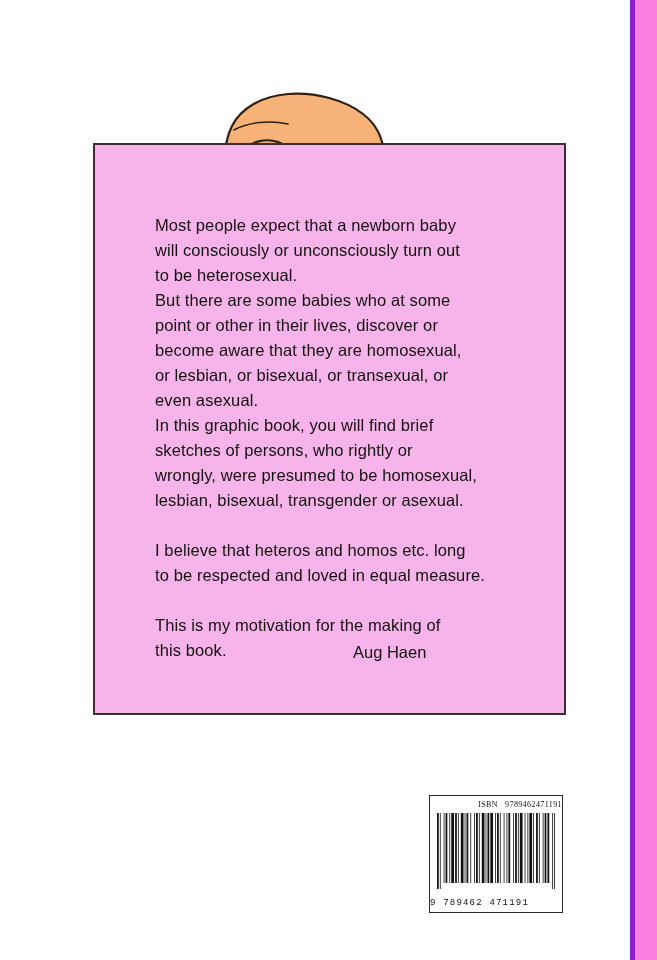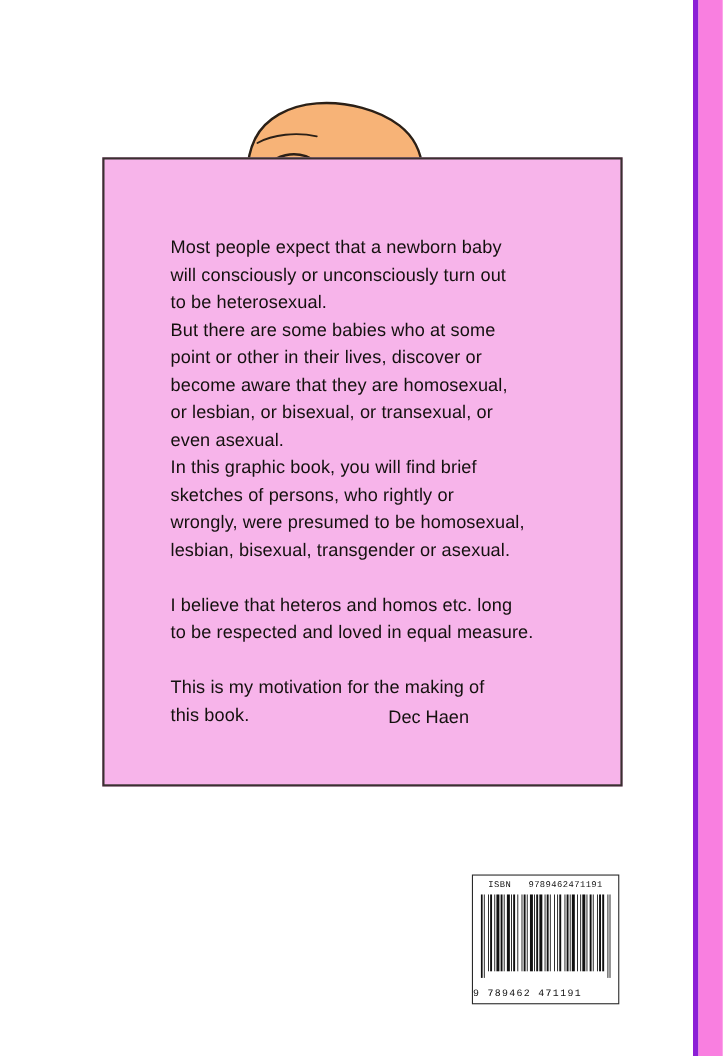--- a/index.html
+++ b/index.html
@@ -109,22 +109,22 @@
     height: 118px;
     background: #ffffff;
     border: 1px solid #2a2a2a;
     box-sizing: border-box;
   }
   #isbn-top {
     position: absolute;
     left: 0;
     top: 4px;
     width: 100%;
-    text-align: center;
-    font-family: Liberation Mono, monospace;
+    text-align: right;
+    font-family: Liberation Serif, serif;
     font-size: 8px;
     color: #111;
     letter-spacing: 0.4px;
   }
   #barcode-bars {
     position: absolute;
     left: 7px;
     top: 17px;
     width: 120px;
     height: 76px;
@@ -177,21 +177,21 @@
 In this graphic book, you will find brief
 sketches of persons, who rightly or
 wrongly, were presumed to be homosexual,
 lesbian, bisexual, transgender or asexual.
 
 I believe that heteros and homos etc. long
 to be respected and loved in equal measure.
 
 This is my motivation for the making of
 this book.</div>
-    <div id="author-line">Dec Haen</div>
+    <div id="author-line">Aug Haen</div>
   </div>
 
   <div id="barcode-block">
     <div id="isbn-top">
       <span>ISBN</span>
       &nbsp;
       <span>9789462471191</span>
     </div>
     <svg id="barcode-bars" viewBox="0 0 120 76" preserveAspectRatio="none" xmlns="http://www.w3.org/2000/svg">
         <rect x="0.00" y="0" width="1.75" height="76" fill="#111111"></rect>

